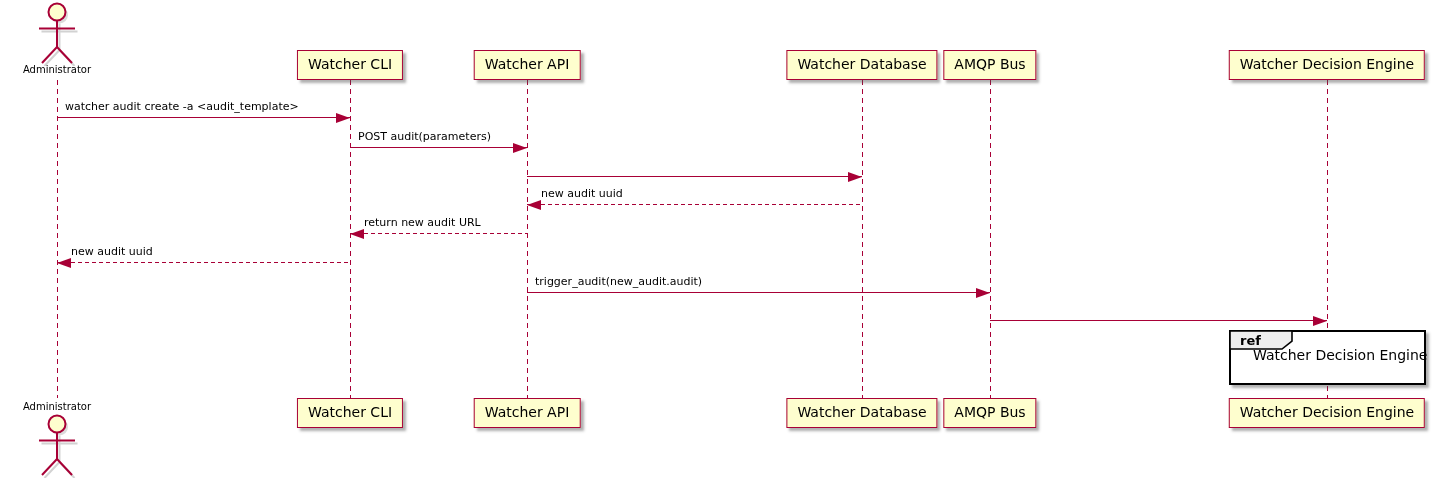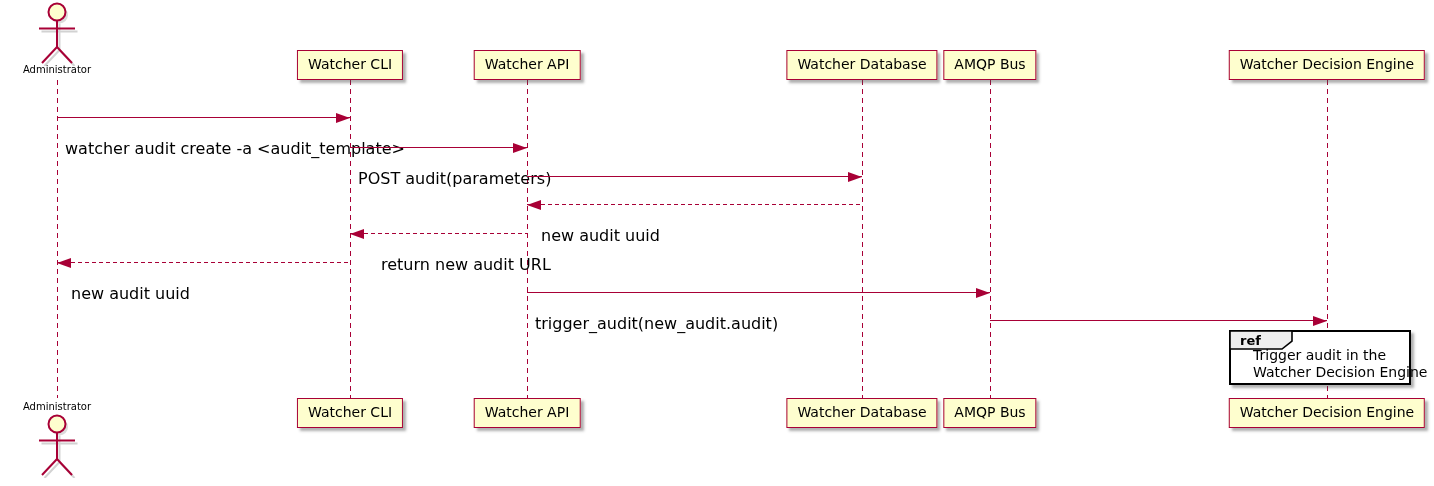--- a/index.html
+++ b/index.html
@@ -32,44 +32,43 @@
     font-size:10px;line-height:16px;white-space:nowrap;
   }
   .mline{position:absolute;height:1.3px;background:var(--stroke);z-index:2;}
   .mline.dashed{
     background:repeating-linear-gradient(to right,var(--stroke) 0 4px,transparent 4px 7px);
   }
   .head{position:absolute;width:0;height:0;z-index:2;
     border-top:5px solid transparent;border-bottom:5px solid transparent;}
   .head.r{border-left:14px solid var(--stroke);}
   .head.l{border-right:14px solid var(--stroke);}
-  .mlabel{position:absolute;font-size:16px;line-height:14px;white-space:nowrap;z-index:2;margin-top:42px;}
+  .mlabel{position:absolute;font-size:11px;line-height:14px;white-space:nowrap;z-index:2;}
   .ref{
     position:absolute;z-index:4;background:#ffffff;
     border:2px solid var(--refborder);box-sizing:border-box;
     box-shadow:3px 3px 2.5px rgba(80,80,80,0.45);
   }
   .ref-tab{position:absolute;left:-2px;top:-2px;}
   .ref-tab path{fill:var(--reftab);stroke:var(--refborder);stroke-width:1.6px;}
   .ref-tab text{font-family:"DejaVu Sans","Liberation Sans",sans-serif;
     font-size:13px;font-weight:bold;fill:var(--txt);}
   .ref-text{position:absolute;left:22px;top:15px;font-size:14px;line-height:17px;white-space:nowrap;}
 </style>
 </head>
 <body>
 
 <div id="diagram">
 
-  <div class="ref" style="left: 1229px; top: 330px; width: 182px; height: 55px;">
+  <div class="ref" style="left: 1229px; top: 330px; width: 197px; height: 55px;">
     <svg class="ref-tab" width="66" height="21">
       <path d="M1,1 H63 V11 L53,19 H1 Z"></path>
       <text x="11" y="15">ref</text>
     </svg>
     <div class="ref-text">
-      <div>Trigger audit in the</div>
       <div>Watcher Decision Engine</div>
     </div>
   </div>
 <div class="lifeline" style="left: 56.5px;"></div>
     <div class="lifeline" style="left: 349.5px;"></div>
     <div class="lifeline" style="left: 526.5px;"></div>
     <div class="lifeline" style="left: 861.5px;"></div>
     <div class="lifeline" style="left: 989.5px;"></div>
     <div class="lifeline" style="left: 1326.5px;"></div>
     <div class="actor-figure" style="left: 30px; top: 2px;"><svg width="54" height="64" viewBox="0 0 54 64">
@@ -122,21 +121,21 @@
     <div class="mline" style="left: 350px; top: 147px; width: 177px;"></div>
     <div class="head r" style="top: 143px; left: 513px;"></div>
     <div class="mlabel" style="top: 130px; left: 358px; text-align: right;">POST audit(parameters)</div>
     <div class="mline" style="left: 527px; top: 176px; width: 335px;"></div>
     <div class="head r" style="top: 172px; left: 848px;"></div>
     <div class="mline dashed" style="left: 527px; top: 204px; width: 335px;"></div>
     <div class="head l" style="top: 200px; left: 527px;"></div>
     <div class="mlabel" style="top: 187px; left: 541px;">new audit uuid</div>
     <div class="mline dashed" style="left: 350px; top: 233px; width: 177px;"></div>
     <div class="head l" style="top: 229px; left: 350px;"></div>
-    <div class="mlabel" style="top: 216px; left: 381px;">return new audit URL</div>
+    <div class="mlabel" style="top: 216px; left: 364px;">return new audit URL</div>
     <div class="mline dashed" style="left: 57px; top: 262px; width: 293px;"></div>
     <div class="head l" style="top: 258px; left: 57px;"></div>
     <div class="mlabel" style="top: 245px; left: 71px;">new audit uuid</div>
     <div class="mline" style="left: 527px; top: 292px; width: 463px;"></div>
     <div class="head r" style="top: 288px; left: 976px;"></div>
     <div class="mlabel" style="top: 275px; left: 535px;">trigger_audit(new_audit.audit)</div>
     <div class="mline" style="left: 990px; top: 320px; width: 337px;"></div>
     <div class="head r" style="top: 316px; left: 1313px;"></div>
   </div>
 

